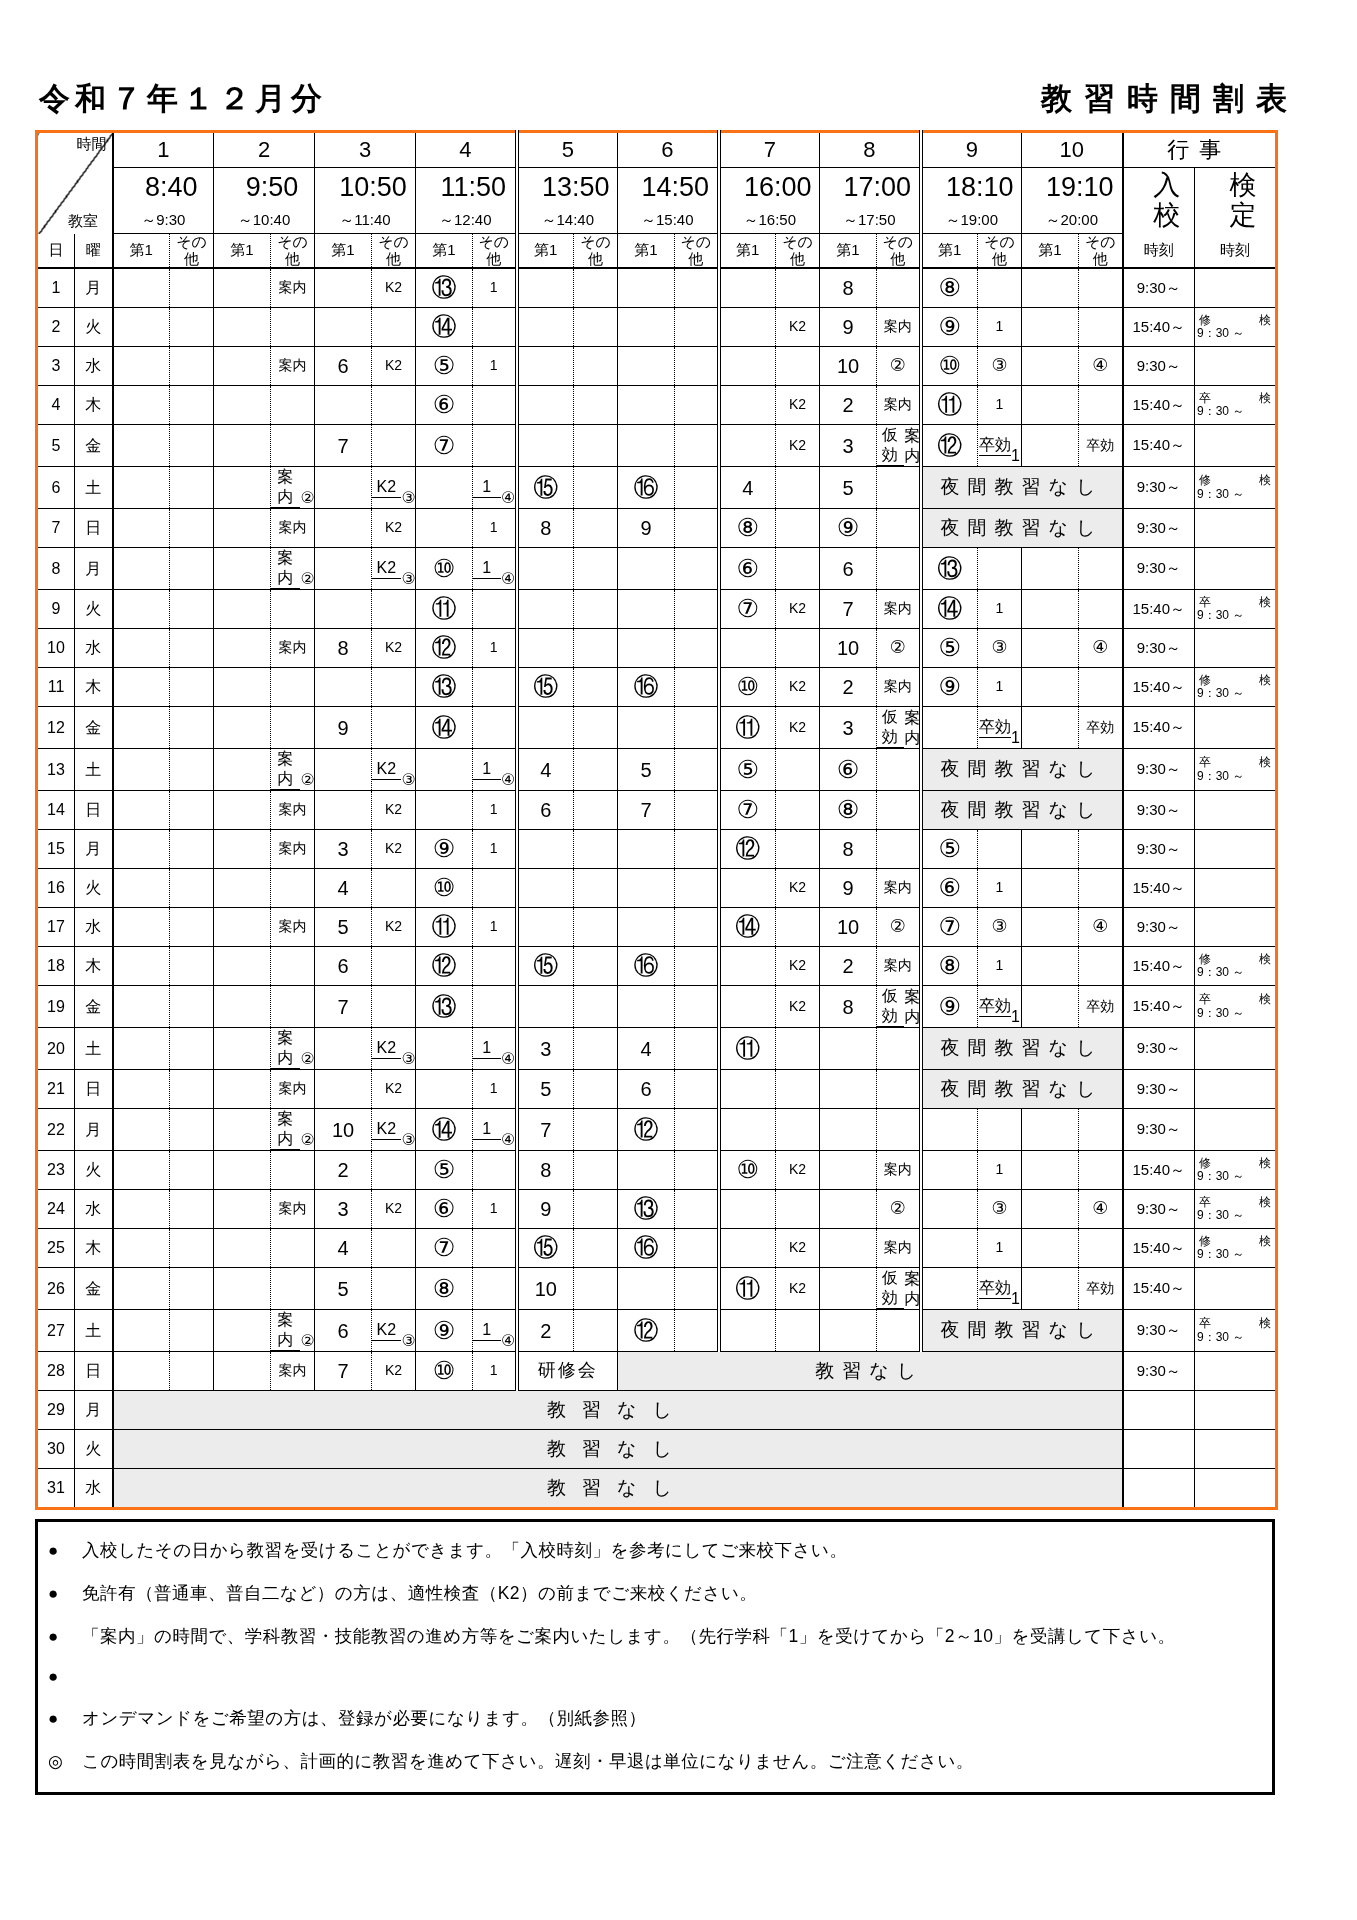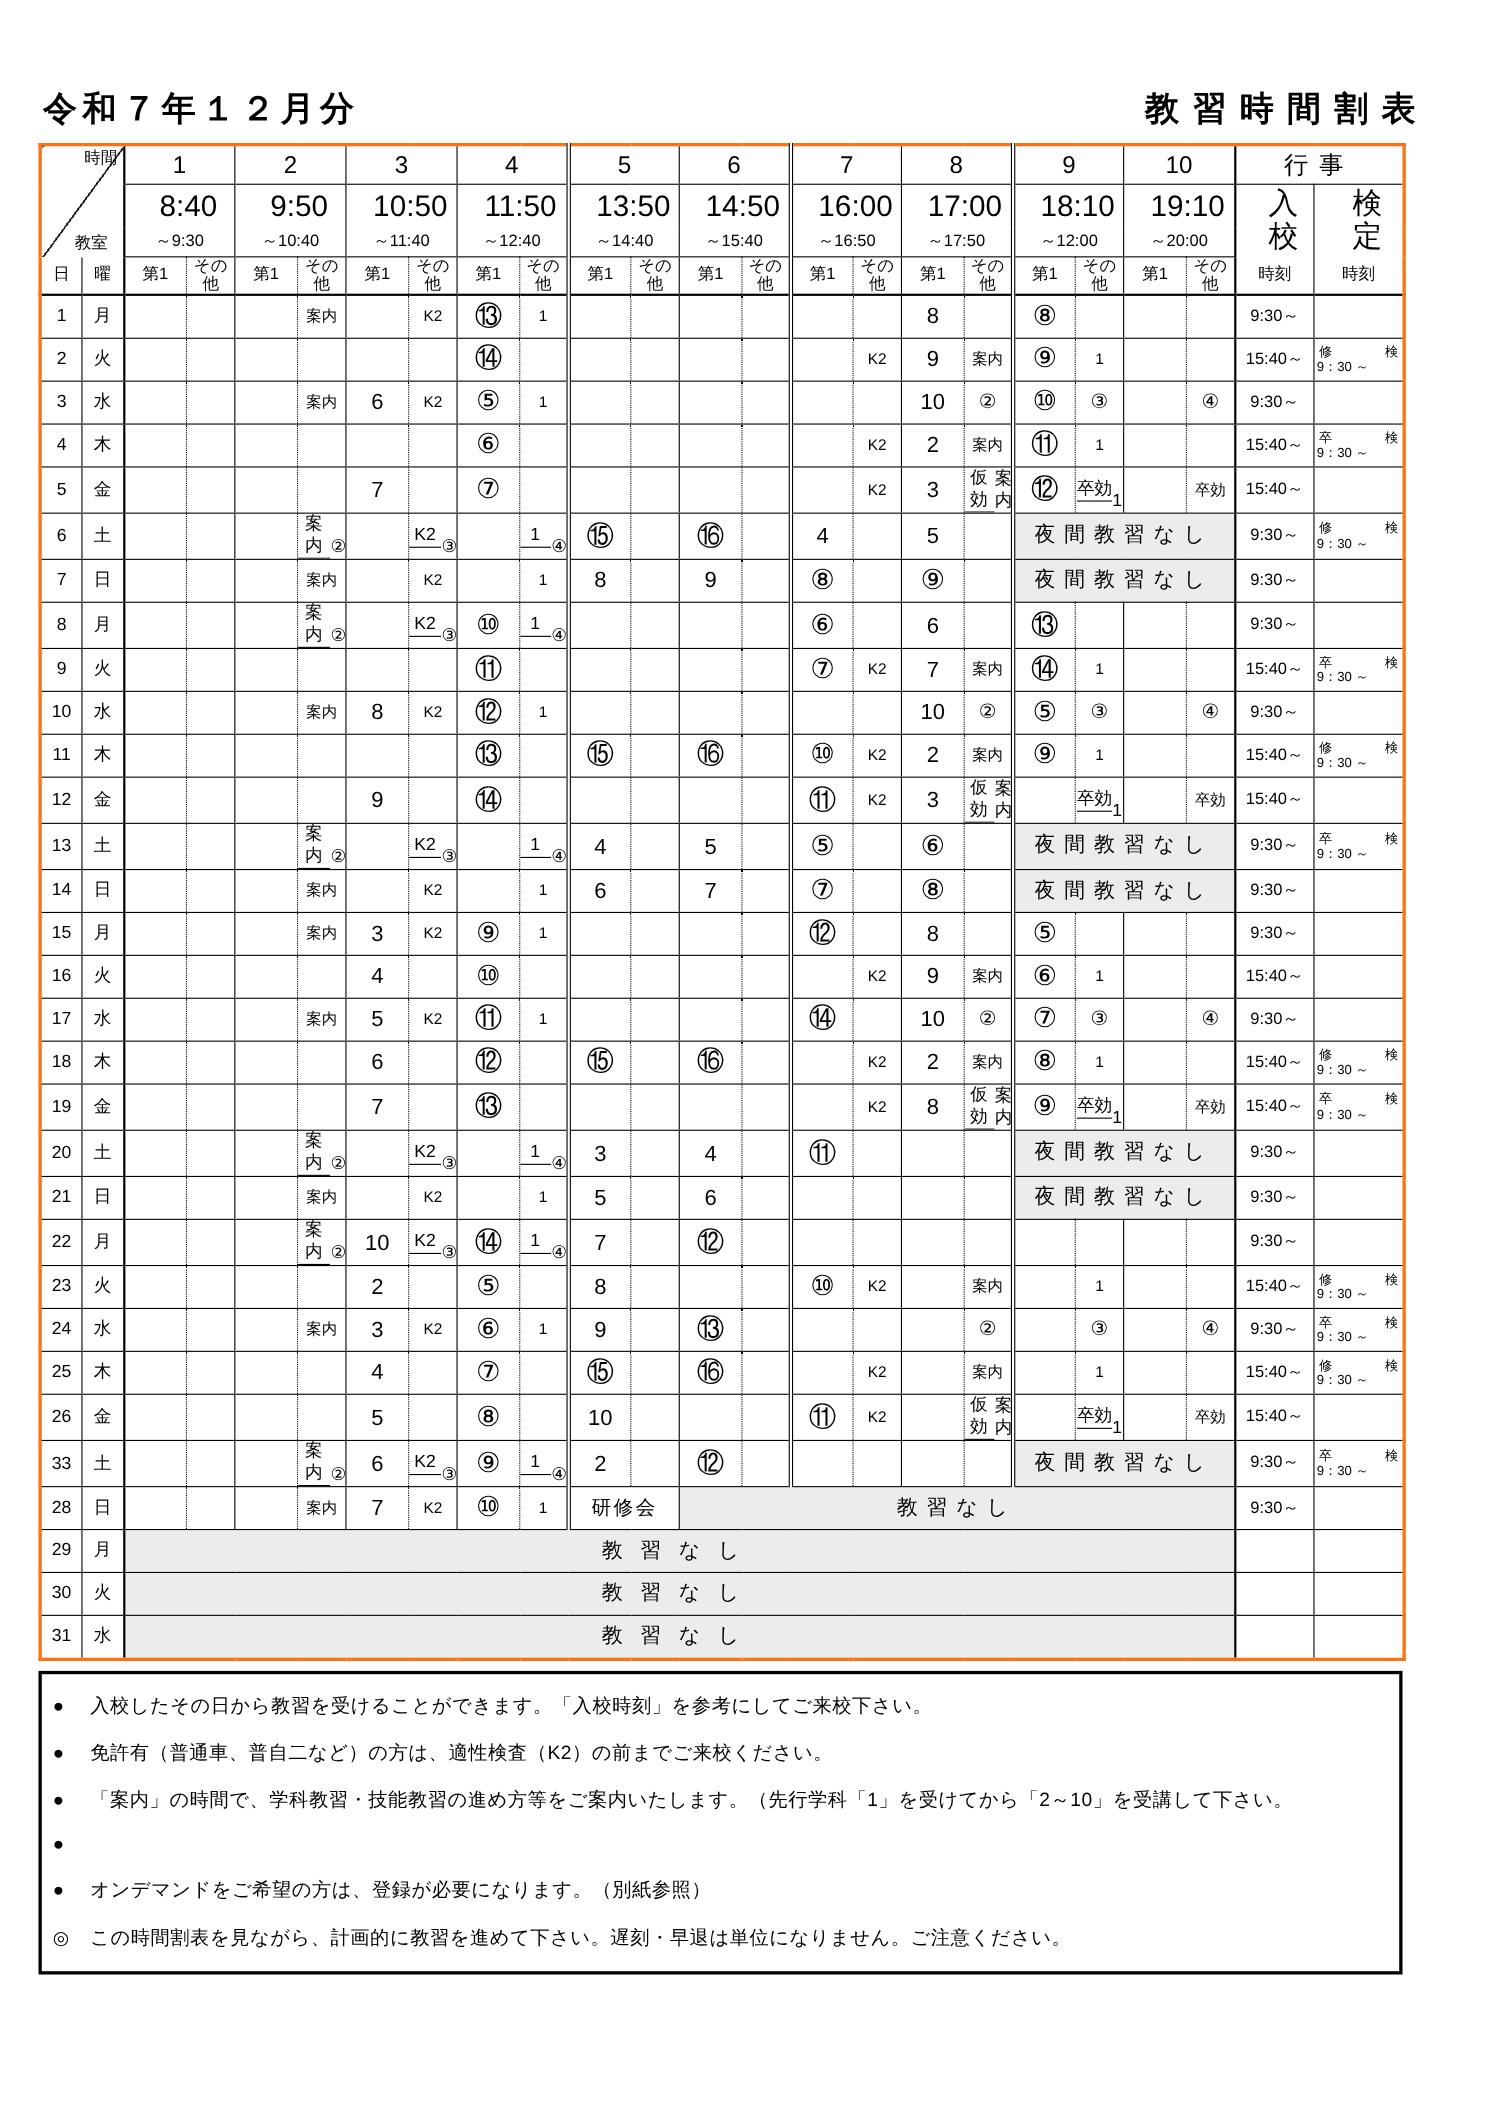--- a/index.html
+++ b/index.html
@@ -132,21 +132,21 @@
         </tr>
         <tr>
           <td class="h-end bl-thick" colspan="2">～9:30</td>
           <td class="h-end bl-solid" colspan="2">～10:40</td>
           <td class="h-end bl-solid" colspan="2">～11:40</td>
           <td class="h-end bl-solid" colspan="2">～12:40</td>
           <td class="h-end bl-double" colspan="2">～14:40</td>
           <td class="h-end bl-solid" colspan="2">～15:40</td>
           <td class="h-end bl-double" colspan="2">～16:50</td>
           <td class="h-end bl-solid" colspan="2">～17:50</td>
-          <td class="h-end bl-double" colspan="2">～12:00</td>
+          <td class="h-end bl-double" colspan="2">～19:00</td>
           <td class="h-end bl-solid" colspan="2">～20:00</td>
         </tr>
         <tr>
           <td class="h-sub">日</td>
           <td class="h-sub bl-solid">曜</td>
           <td class="h-d1 bl-thick">第1</td>
           <td class="h-oth bl-dot">その他</td>
           <td class="h-d1 bl-solid">第1</td>
           <td class="h-oth bl-dot">その他</td>
           <td class="h-d1 bl-solid">第1</td>
@@ -1003,21 +1003,21 @@
               <div>卒効</div>
               <div>1</div>
             </div>
           </td>
           <td class="c-f bl-solid"></td>
           <td class="c-o bl-dot">卒効</td>
           <td class="c-entry bl-thick">15:40～</td>
           <td class="c-exam bl-solid"></td>
         </tr>
         <tr>
-          <td class="c-day">33</td>
+          <td class="c-day">27</td>
           <td class="c-wd bl-solid">土</td>
           <td class="c-f bl-thick"></td>
           <td class="c-o bl-dot"></td>
           <td class="c-f bl-solid"></td>
           <td class="c-o bl-dot">
             <div class="stk">
               <div>案内</div>
               <div>②</div>
             </div>
           </td>

